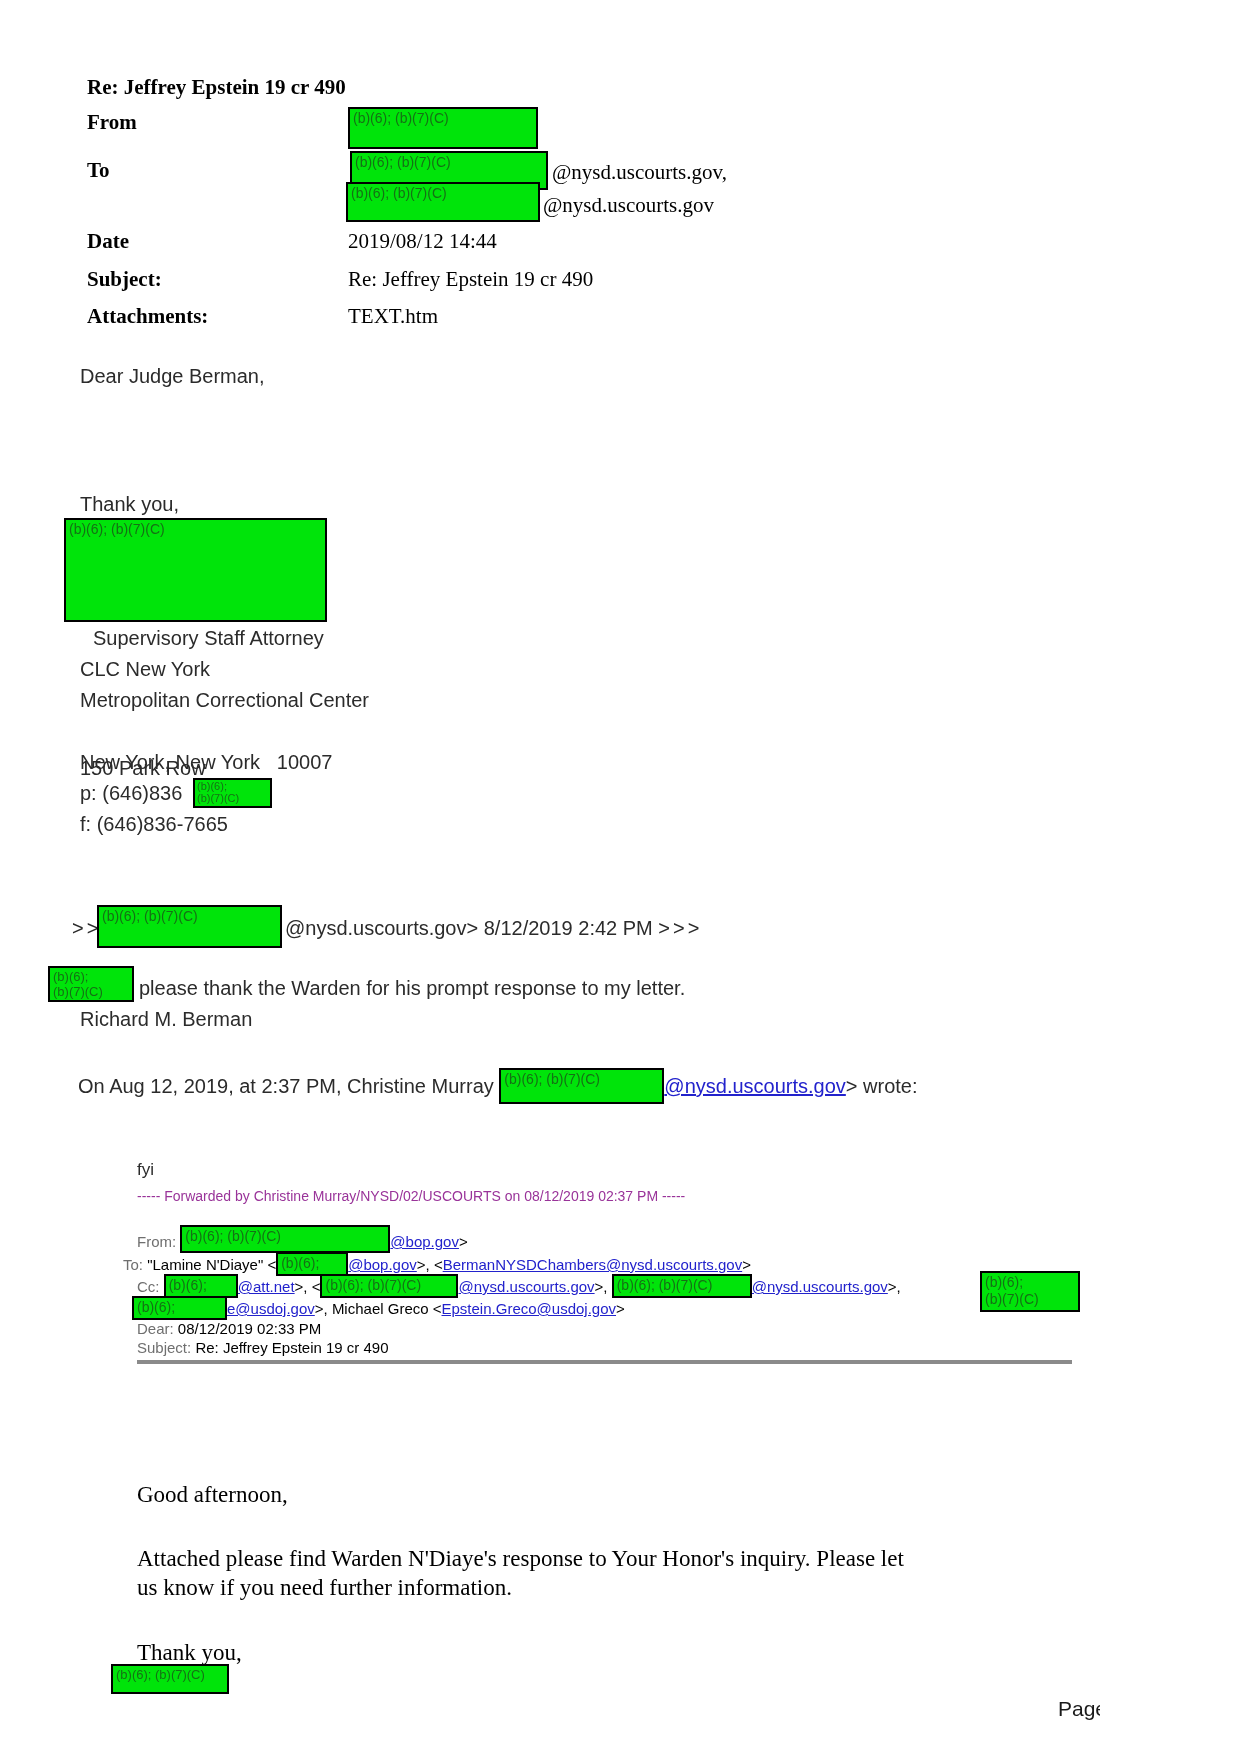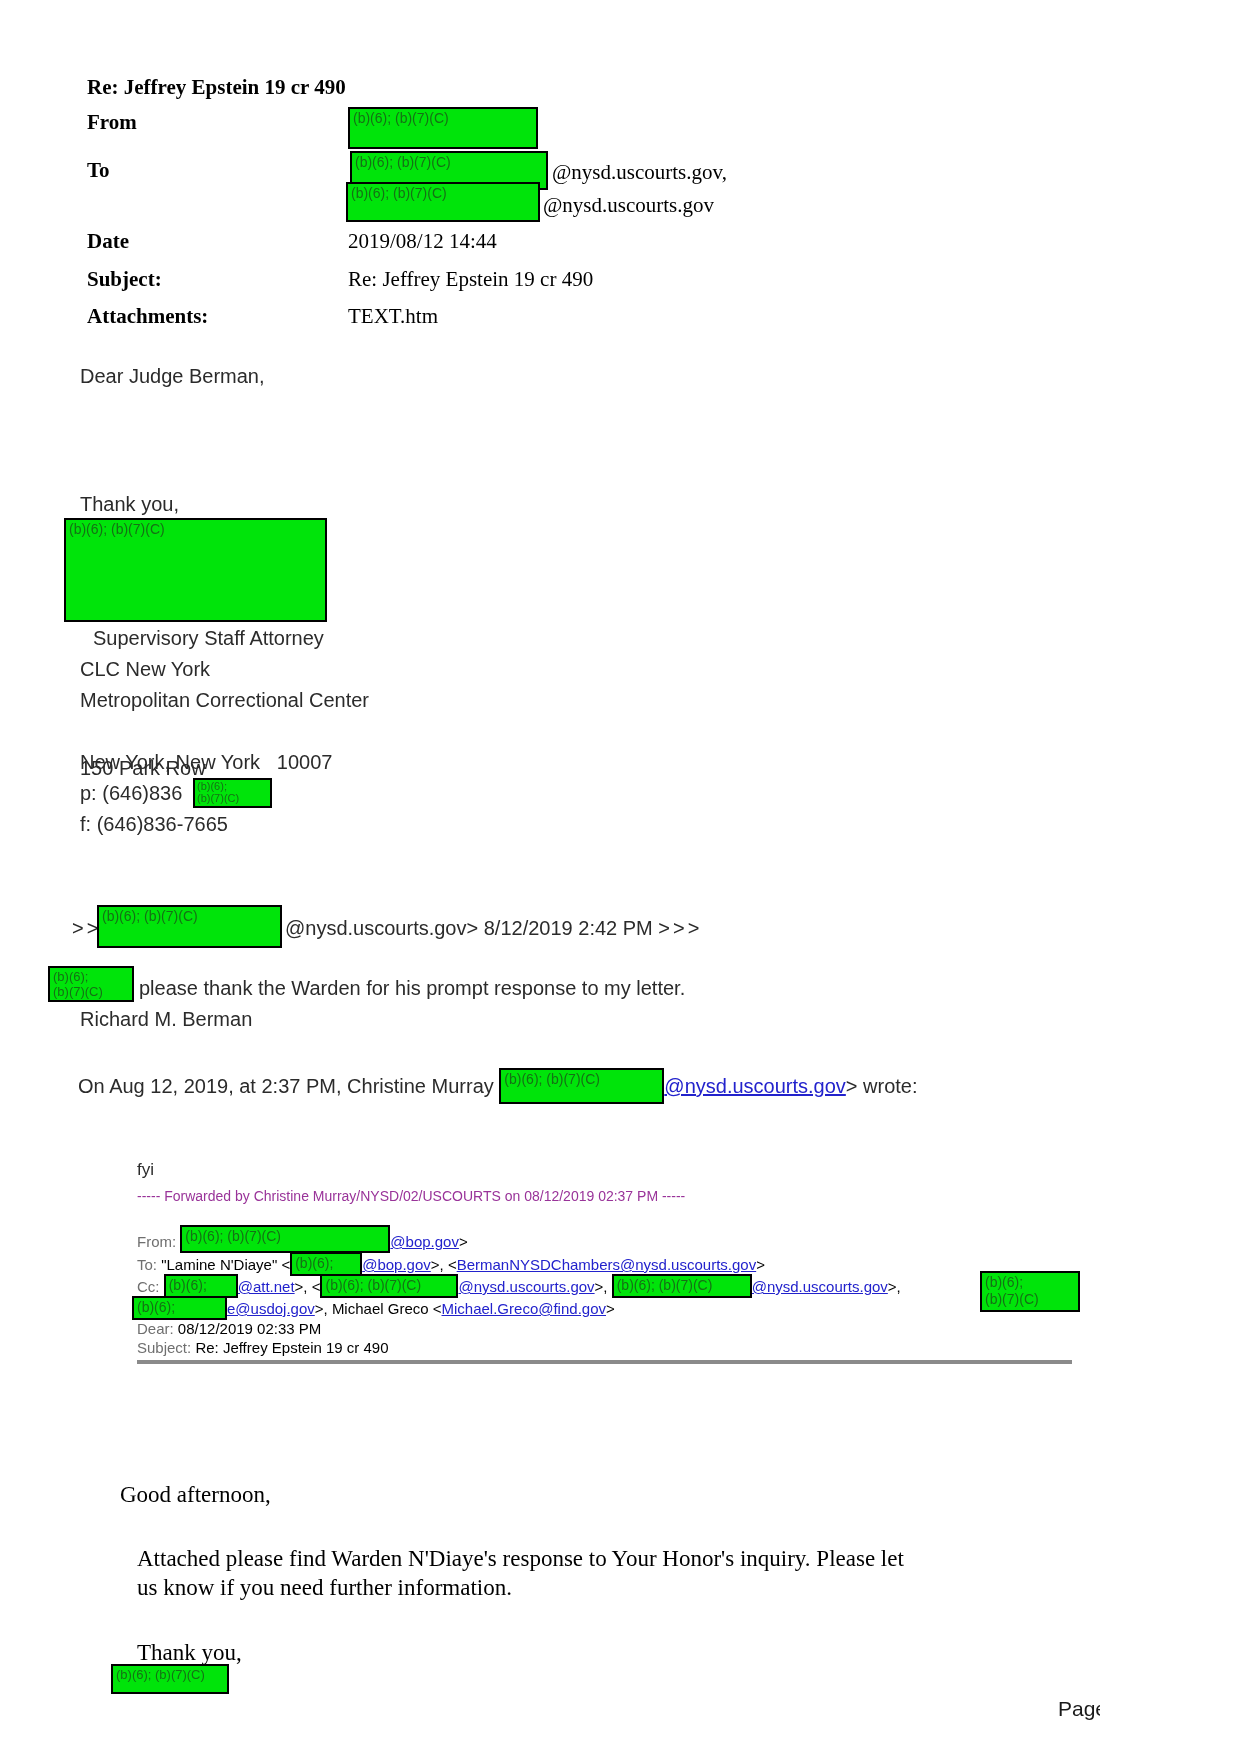--- a/index.html
+++ b/index.html
@@ -90,21 +90,21 @@
   <div class="abs sans" style="left:137px;top:1158px;font-size:17px;">fyi</div>
   <div class="abs banner" style="left:137px;top:1188px;">----- Forwarded by Christine Murray/NYSD/02/USCOURTS on 08/12/2019 02:37 PM -----</div>
 
   <div class="row fwd" style="left:137px;top:1232px;">
     <span class="lbl">From: </span>
     <span class="redact inline" style="width:210px;height:28px;margin-top:-7px;"><span>(b)(6); (b)(7)(C)</span></span>
     <a class="lnk">@bop.gov</a>
     <span>&gt;</span>
   </div>
 
-  <div class="row fwd" style="left:137px;top:1255px;">
+  <div class="row fwd" style="left:123px;top:1255px;">
     <span class="lbl">To: </span>
     <span>"Lamine N'Diaye" &lt;</span>
     <span class="redact inline" style="width:72px;height:24px;margin-top:-3px;"><span>(b)(6);</span></span>
     <a class="lnk">@bop.gov</a>
     <span>&gt;, &lt;</span>
     <a class="lnk">BermanNYSDChambers@nysd.uscourts.gov</a>
     <span>&gt;</span>
   </div>
 
   <div class="row fwd" style="left:137px;top:1277px;">
@@ -119,36 +119,36 @@
     <a class="lnk">@nysd.uscourts.gov</a>
     <span>&gt;, </span>
   </div>
   <div class="redact" style="left:980px;top:1271px;width:100px;height:41px;font-size:14px;line-height:17px;"><span>(b)(6);
 (b)(7)(C)</span></div>
 
   <div class="row fwd" style="left:132px;top:1299px;">
     <span class="redact inline" style="width:95px;height:24px;margin-top:-3px;"><span>(b)(6);</span></span>
     <a class="lnk">e@usdoj.gov</a>
     <span>&gt;, Michael Greco &lt;</span>
-    <a class="lnk">Michael.Greco@find.gov</a>
+    <a class="lnk">Epstein.Greco@usdoj.gov</a>
     <span>&gt;</span>
   </div>
 
   <div class="row fwd" style="left:137px;top:1319px;">
     <span class="lbl">Dear: </span>
     <span>08/12/2019 02:33 PM</span>
   </div>
   <div class="row fwd" style="left:137px;top:1338px;">
     <span class="lbl">Subject: </span>
     <span>Re: Jeffrey Epstein 19 cr 490</span>
   </div>
 
   <div class="hr" style="left:137px;top:1360px;width:935px;"></div>
 
-  <div class="abs bserif" style="left:120px;top:1481px;">Good afternoon,</div>
+  <div class="abs bserif" style="left:137px;top:1481px;">Good afternoon,</div>
   <div class="abs bserif" style="left:137px;top:1545px;">Attached please find Warden N'Diaye's response to Your Honor's inquiry. Please let</div>
   <div class="abs bserif" style="left:137px;top:1574px;">us know if you need further information.</div>
   <div class="abs bserif" style="left:137px;top:1639px;">Thank you,</div>
 
   <div class="redact" style="left:111px;top:1664px;width:118px;height:30px;font-size:13px;line-height:15px;"><span>(b)(6); (b)(7)(C)</span></div>
 
   <div class="abs sans" style="left:1058px;top:1697px;font-size:21px;color:#1a1a1a;">Page 3725</div>
 
 </div>
 

